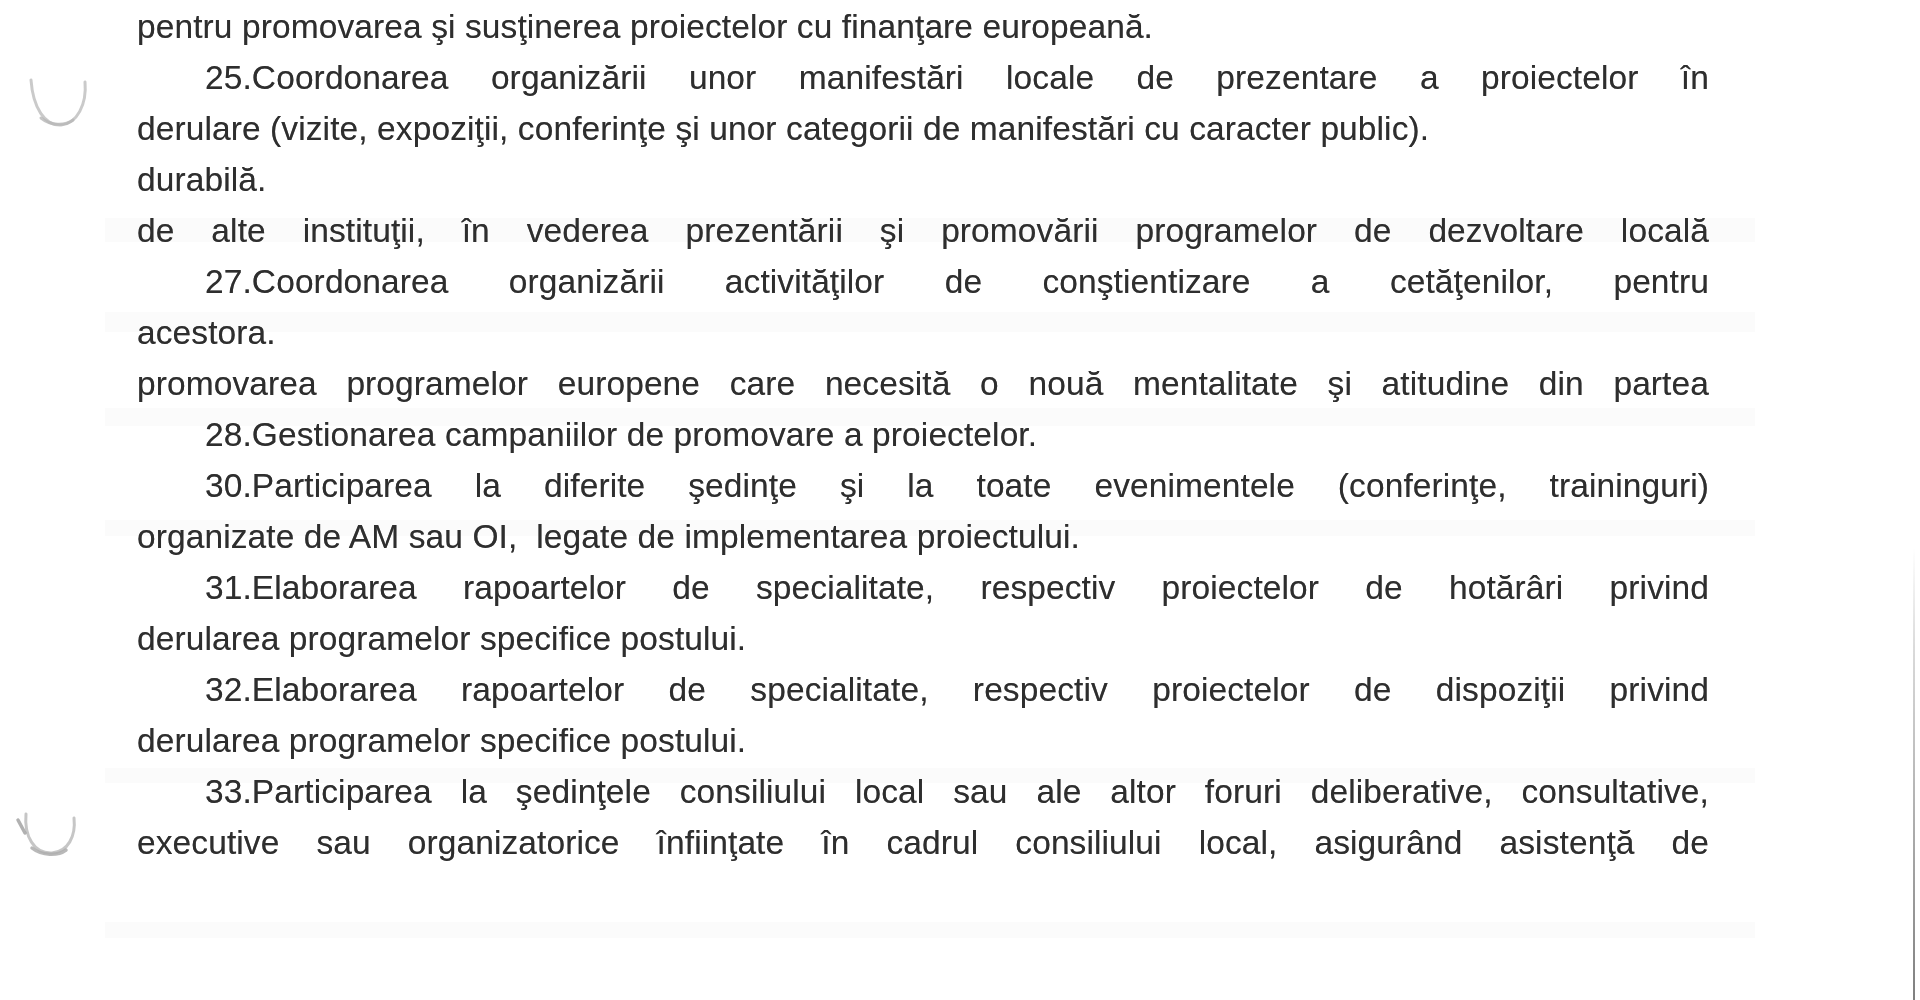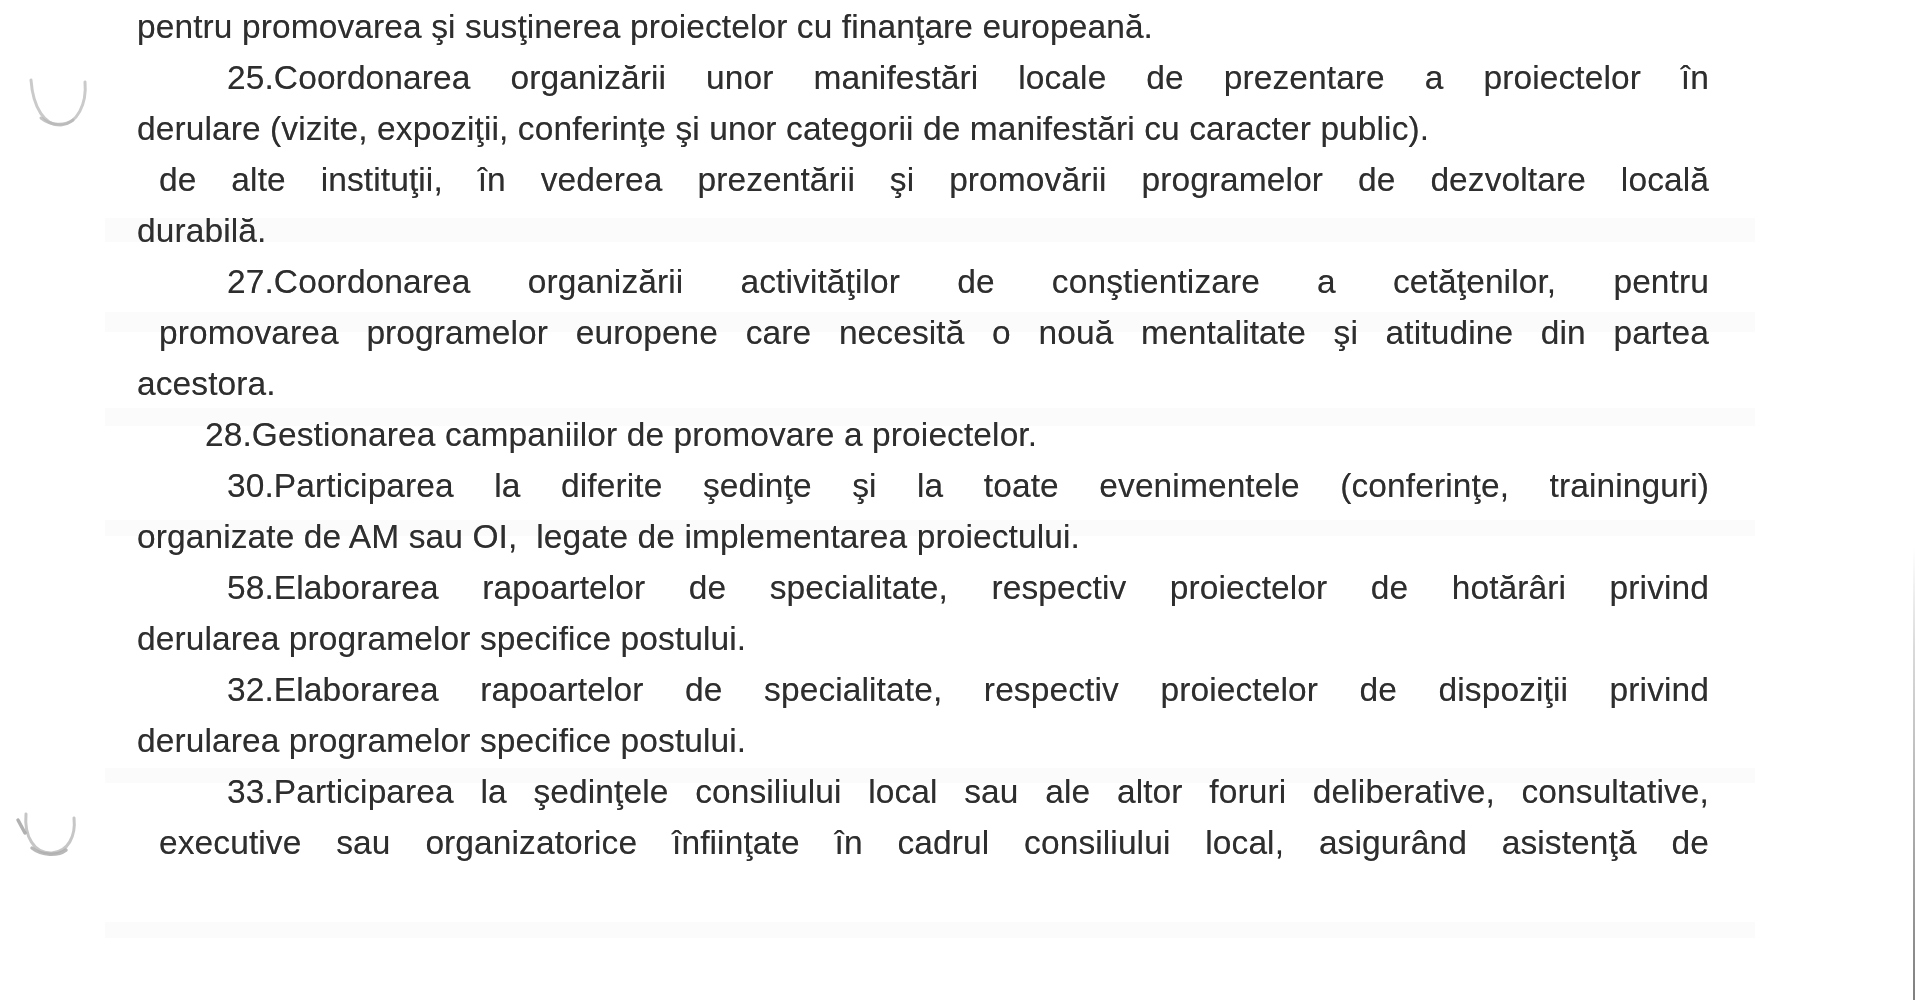--- a/index.html
+++ b/index.html
@@ -27,21 +27,21 @@
   }
   .ln {
     height: 51px;
     line-height: 51px;
     font-size: 33.5px;
     white-space: nowrap;
     letter-spacing: 0.1px;
     text-shadow: 0 0 0.6px rgba(46,46,46,0.55);
   }
   .f { padding-left: 68px; }
-  .j { text-align: justify; text-align-last: justify; margin-left: 22px; }
+  .j { text-align: justify; text-align-last: justify; }
   .streak {
     position: absolute;
     left: 105px;
     width: 1650px;
     background: rgba(90,90,90,0.025);
     pointer-events: none;
   }
   .edge-line {
     position: absolute;
     left: 1913px;
@@ -76,29 +76,29 @@
   <svg class="pen-mark" style="left:10px;top:796px;" width="76" height="72" viewBox="0 0 76 72">
     <path d="M16 18 C 14 40, 24 58, 42 57 C 58 56, 66 40, 64 22" fill="none" stroke="#c3c3c3" stroke-width="3" stroke-linecap="round" opacity="0.95"></path>
     <path d="M22 52 C 32 60, 48 60, 56 54" fill="none" stroke="#adadad" stroke-width="3.5" stroke-linecap="round" opacity="0.85"></path>
     <path d="M8 24 L 15 37" fill="none" stroke="#9d9d9d" stroke-width="3.5" stroke-linecap="round" opacity="0.8"></path>
   </svg>
 
   <div class="text-block">
     <div class="ln">pentru promovarea şi susţinerea proiectelor cu finanţare europeană.</div>
     <div class="ln f j">25.Coordonarea organizării unor manifestări locale de prezentare a proiectelor în</div>
     <div class="ln">derulare (vizite, expoziţii, conferinţe şi unor categorii de manifestări cu caracter public).</div>
+    <div class="ln">durabilă.</div>
     <div class="ln j">de alte instituţii, în vederea prezentării şi promovării programelor de dezvoltare locală</div>
-    <div class="ln">durabilă.</div>
     <div class="ln f j">27.Coordonarea organizării activităţilor de conştientizare a cetăţenilor, pentru</div>
+    <div class="ln">acestora.</div>
     <div class="ln j">promovarea programelor europene care necesită o nouă mentalitate şi atitudine din partea</div>
-    <div class="ln">acestora.</div>
     <div class="ln f">28.Gestionarea campaniilor de promovare a proiectelor.</div>
     <div class="ln f j">30.Participarea la diferite şedinţe şi la toate evenimentele (conferinţe, traininguri)</div>
     <div class="ln">organizate de AM sau OI,&nbsp; legate de implementarea proiectului.</div>
-    <div class="ln f j">58.Elaborarea rapoartelor de specialitate, respectiv proiectelor de hotărâri privind</div>
+    <div class="ln f j">31.Elaborarea rapoartelor de specialitate, respectiv proiectelor de hotărâri privind</div>
     <div class="ln">derularea programelor specifice postului.</div>
     <div class="ln f j">32.Elaborarea rapoartelor de specialitate, respectiv proiectelor de dispoziţii privind</div>
     <div class="ln">derularea programelor specifice postului.</div>
     <div class="ln f j">33.Participarea la şedinţele consiliului local sau ale altor foruri deliberative, consultative,</div>
     <div class="ln j">executive sau organizatorice înfiinţate în cadrul consiliului local, asigurând asistenţă de</div>
   </div>
 
   <div class="edge-line"></div>
 
 </div>

